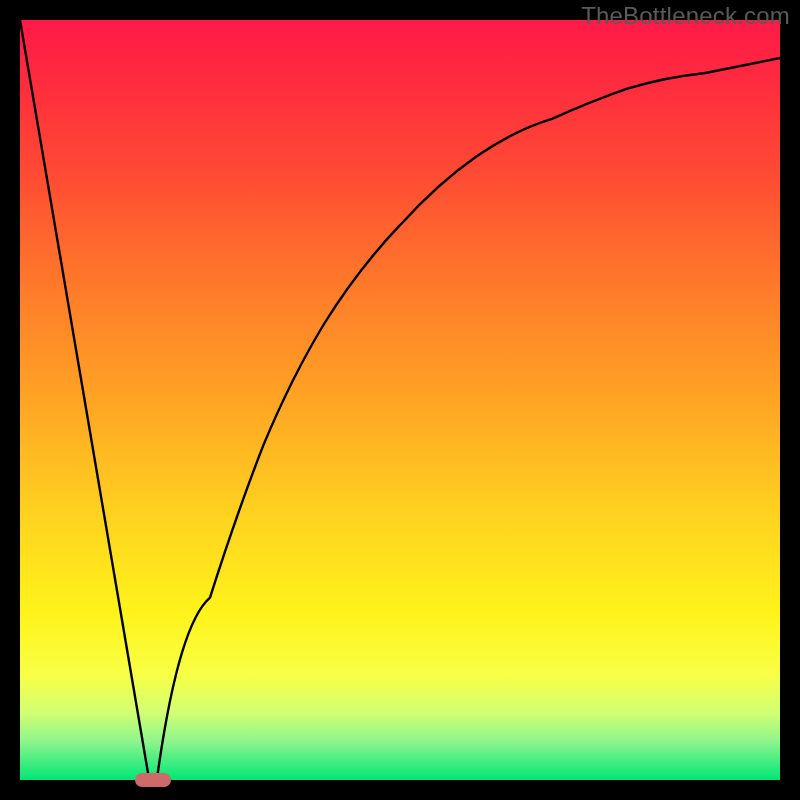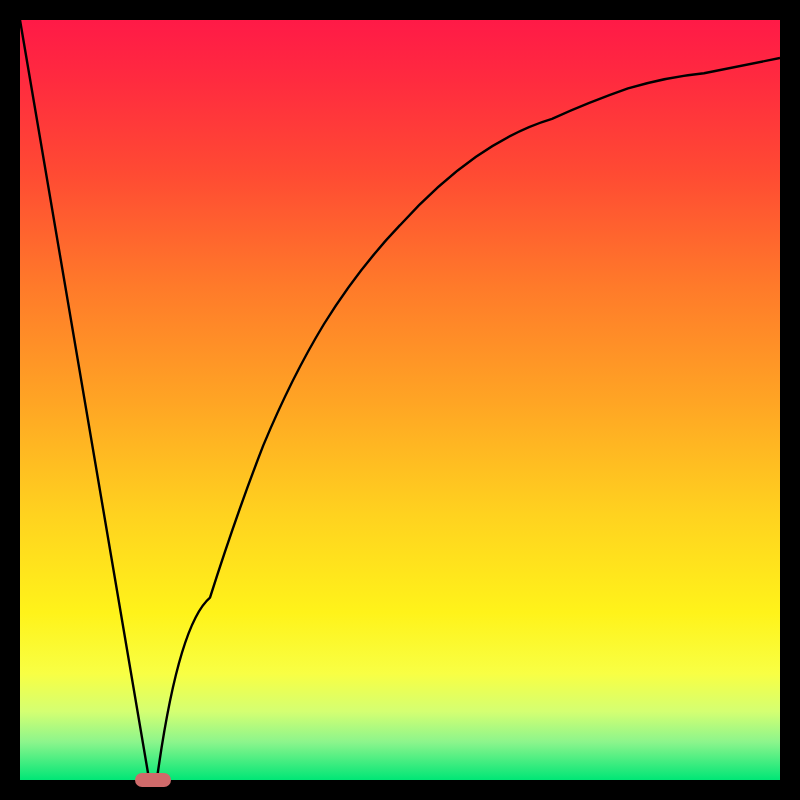--- a/index.html
+++ b/index.html
@@ -60,19 +60,20 @@
     height: 14px;
     background: #cf6a6a;
     border-radius: 7px;
     transform: translate(-50%, -50%);
   }
 </style>
 </head>
 <body>
 
 <div class="chart-container">
+  <div class="watermark">TheBottleneck.com</div>
   <div class="plot-area">
     <svg class="curve" viewBox="0 0 760 760" preserveAspectRatio="none">
       <path id="curvePath" fill="none" stroke="#000" stroke-width="2.4" d="M 0 0 L 129.20000000000002 760 L 136.79999999999998 760 Q 158.07999999999998 604.96 190 577.6 Q 216.60000000000002 494 243.20000000000002 425.6 Q 271.70000000000005 357.20000000000005 304 304 Q 338.2 248.9 380 205.20000000000005 Q 418 163.40000000000006 456 136.80000000000007 Q 494 110.20000000000005 532 98.79999999999995 Q 570 81.69999999999993 608 68.39999999999998 Q 646 56.99999999999997 684 53.19999999999993 Q 722 45.59999999999994 760 38"></path>
     </svg>
     <div class="marker" id="minMarker" style="left: 133px; top: 760px;"></div>
   </div>
 </div>
 
 </body></html>

